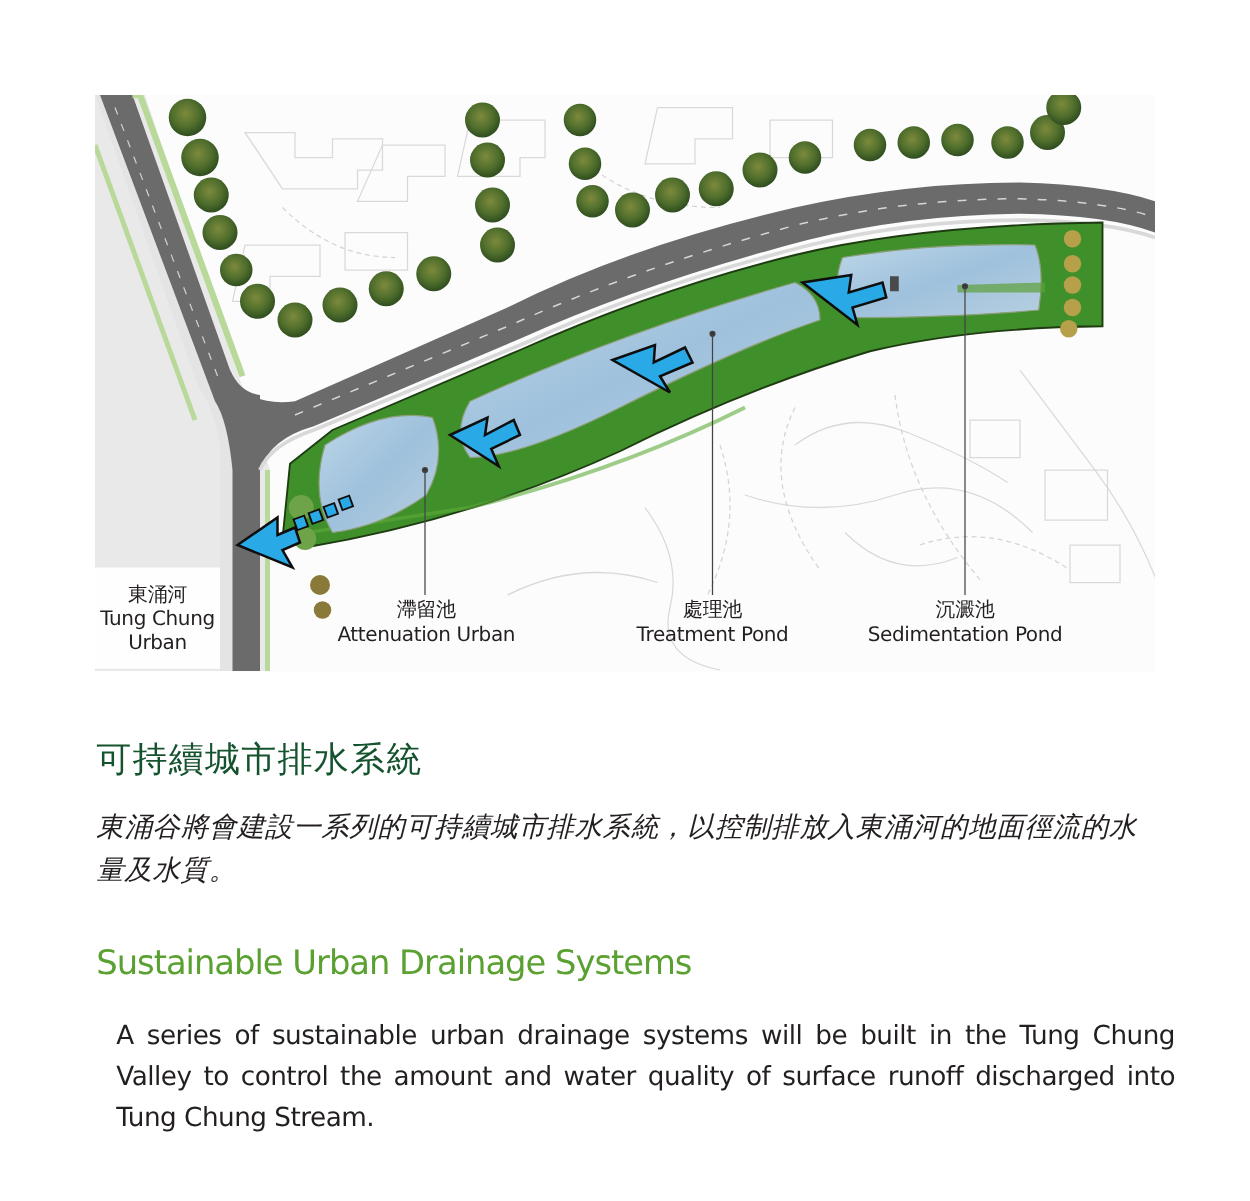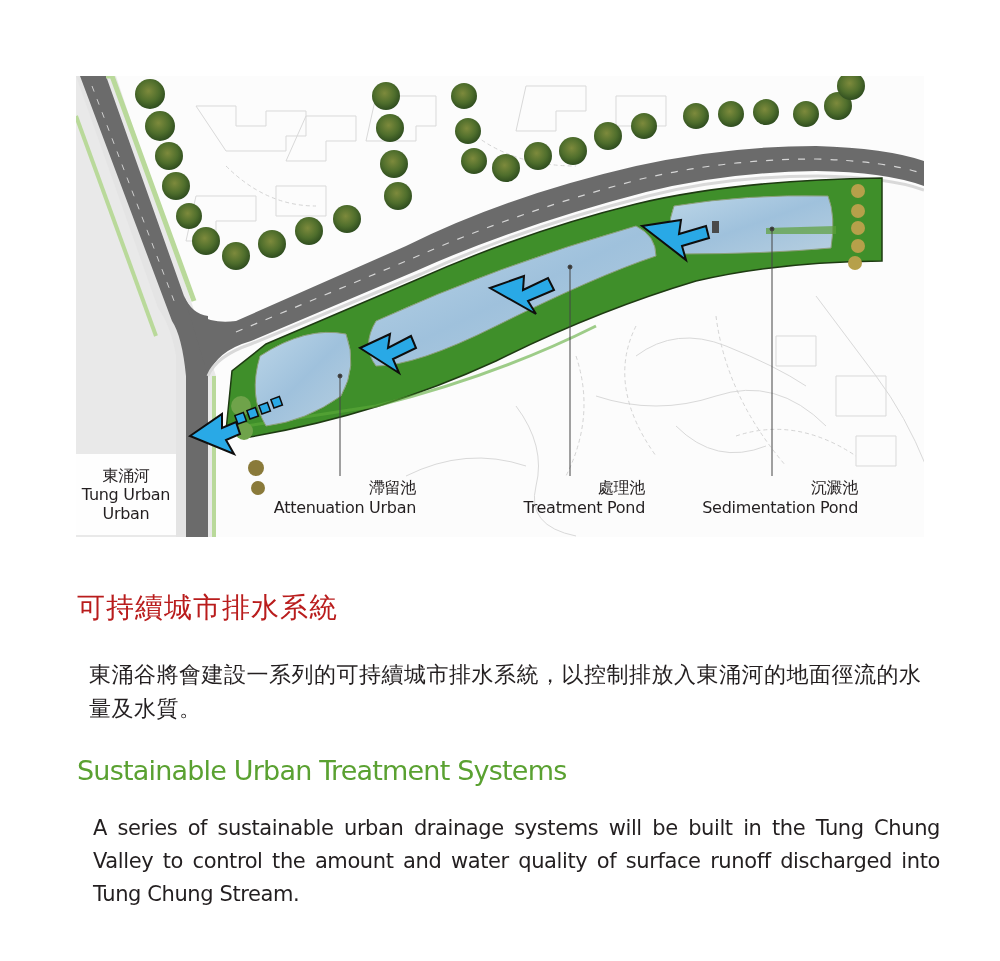--- a/index.html
+++ b/index.html
@@ -2,26 +2,26 @@
 <html><head>
 <meta charset="utf-8">
 <style>
   html, body { margin: 0; padding: 0; background: #ffffff; }
   body { width: 1000px; height: 961px; position: relative; overflow: hidden;
          font-family: "DejaVu Sans", "Liberation Sans", sans-serif; color: #231f20; }
   .map { position: absolute; left: 76px; top: 76px; width: 848px; height: 461px; background: #fbfbfb; overflow: hidden; }
   .map svg { position: absolute; left: 0; top: 0; }
   .label { position: absolute; text-align: center; font-size: 16px; line-height: 20px; color: #231f20;
            font-family: "DejaVu Sans", sans-serif; letter-spacing: -0.3px; }
-  .label span { display: block; text-align: right; }
+  .label span { display: block; }
   .stream-label { position: absolute; left: 76px; top: 407px; width: 100px; text-align: center; font-size: 16px; line-height: 19px;
                   background: rgba(255,255,255,0.95); padding: 12px 0; letter-spacing: -0.3px; margin-top: 47px; }
   .stream-label span { display: block; }
-  .h-zh { position: absolute; left: 77px; top: 589px; font-size: 28px; color: #b91c1c; letter-spacing: 1px; margin: 0; font-weight: normal; }
-  .p-zh { position: absolute; left: 77px; top: 646px; width: 850px; font-size: 22px; line-height: 34px; color: #231f20; margin: 12px; letter-spacing: 0.5px; }
+  .h-zh { position: absolute; left: 77px; top: 589px; font-size: 28px; color: #14532d; letter-spacing: 1px; margin: 0; font-weight: normal; }
+  .p-zh { position: absolute; left: 77px; top: 646px; width: 850px; font-size: 22px; line-height: 34px; color: #231f20; margin: 0; letter-spacing: 0.5px; font-style: italic; }
   .h-en { position: absolute; left: 77px; top: 755px; font-size: 27px; color: #5aa131; margin: 0; font-weight: normal; letter-spacing: -0.8px;
           font-family: "DejaVu Sans", sans-serif; }
   .p-en { position: absolute; left: 77px; top: 796px; width: 847px; font-size: 21px; line-height: 33px; color: #231f20; margin: 16px;
           text-align: justify; letter-spacing: -0.4px; }
 </style>
 </head>
 <body>
 
 <div class="map">
   <svg width="848" height="461" viewBox="0 0 848 461">
@@ -170,21 +170,21 @@
     <span>Sedimentation Pond</span>
   </div>
   <div class="label" style="left:419px; top:402px; width:150px;">
     <span>處理池</span>
     <span>Treatment Pond</span>
   </div>
 </div>
 
 <div class="stream-label">
   <span>東涌河</span>
-  <span>Tung Urban</span>
+  <span>Tung Chung</span>
   <span>Urban</span>
 </div>
 
 <h2 class="h-zh">可持續城市排水系統</h2>
 <p class="p-zh">東涌谷將會建設一系列的可持續城市排水系統，以控制排放入東涌河的地面徑流的水量及水質。</p>
 
-<h2 class="h-en">Sustainable Urban Treatment Systems</h2>
+<h2 class="h-en">Sustainable Urban Drainage Systems</h2>
 <p class="p-en">A series of sustainable urban drainage systems will be built in the Tung Chung Valley to control the amount and water quality of surface runoff discharged into Tung Chung Stream.</p>
 
 </body></html>

